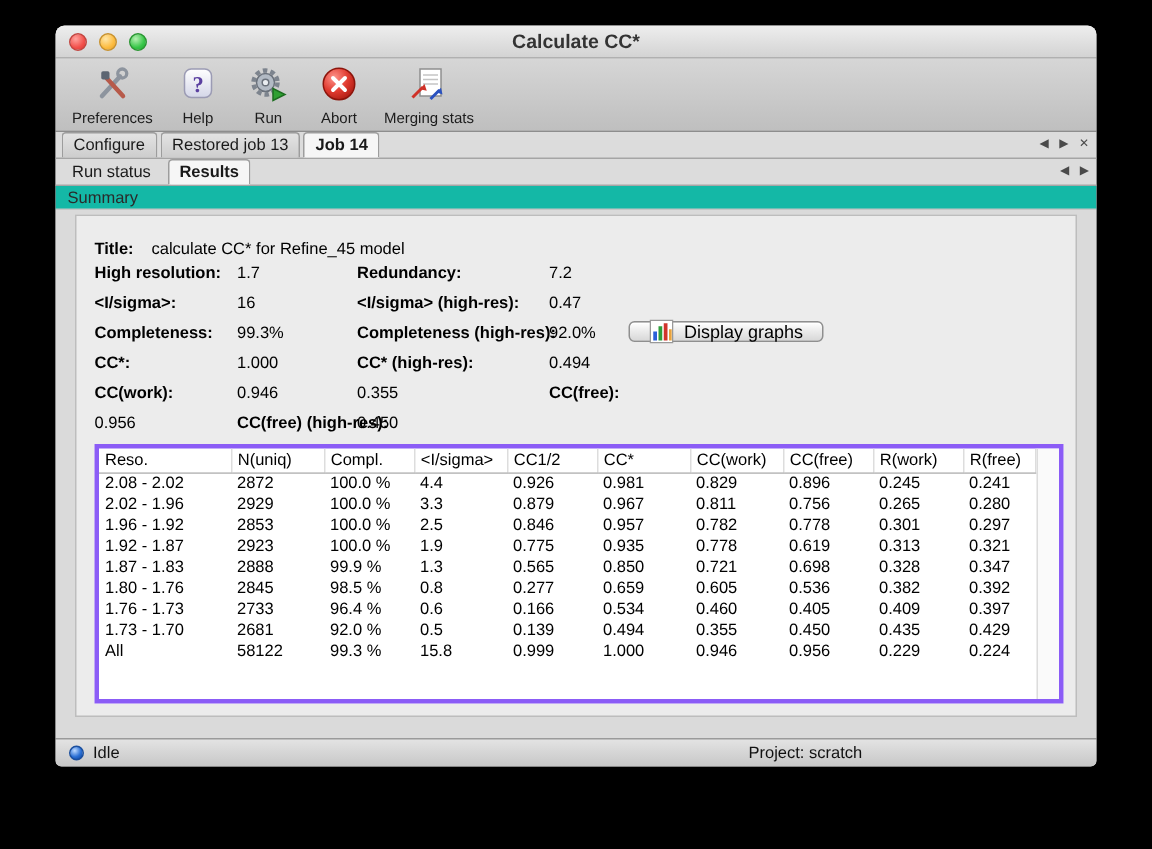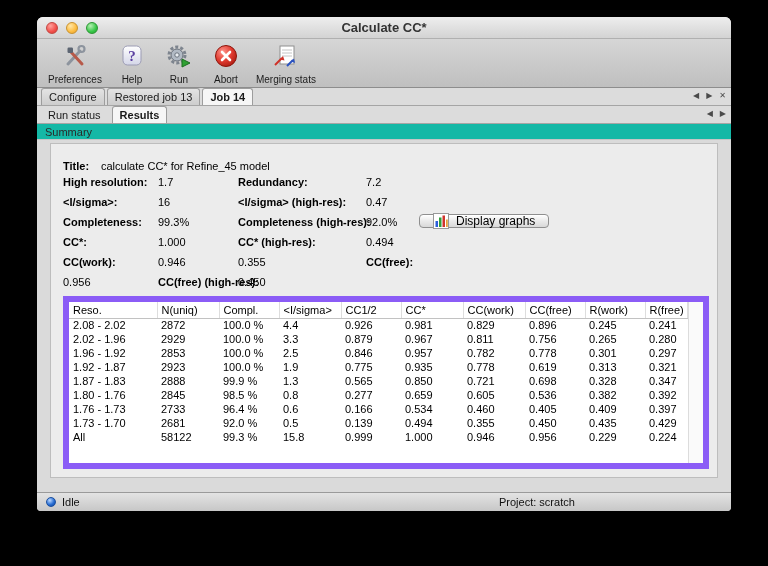--- a/index.html
+++ b/index.html
@@ -59,21 +59,21 @@
   .sumgrid .lbl{font-weight:bold;white-space:nowrap}
   .sumgrid .val{white-space:nowrap}
 
   .btn-graphs{position:absolute;left:368px;top:70px;height:14px;
     display:flex;align-items:center;gap:7px;padding:0 13px;
     border:1px solid #8f8f8f;border-radius:4px;cursor:default;
     background:linear-gradient(#ffffff,#ececec 45%,#d8d8d8);
     font-family:"Liberation Sans",sans-serif;font-size:12px;color:#000;
     box-shadow:inset 0 1px 0 #fff}
 
-  .tablewrap{flex:1;margin-top:4px;background:#fff;border:6px solid #8b5cf6;
+  .tablewrap{flex:1;margin-top:4px;background:#fff;border:3px solid #8b5cf6;
     position:relative;overflow:hidden}
   table{border-collapse:collapse;table-layout:fixed;width:calc(100% - 15px);
     font-size:11px;color:#000}
   th{font-weight:normal;text-align:left;padding:1px 2px 1px 4px;height:16px;
     border-right:1px solid #ddd;border-bottom:1px solid #c2c2c2;
     white-space:nowrap;overflow:hidden}
   td{padding:0 2px 0 4px;height:14px;white-space:nowrap;overflow:hidden}
   .scrolltrack{position:absolute;right:0;top:0;bottom:0;width:15px;
     background:#fafafa;border-left:1px solid #dcdcdc}
 

